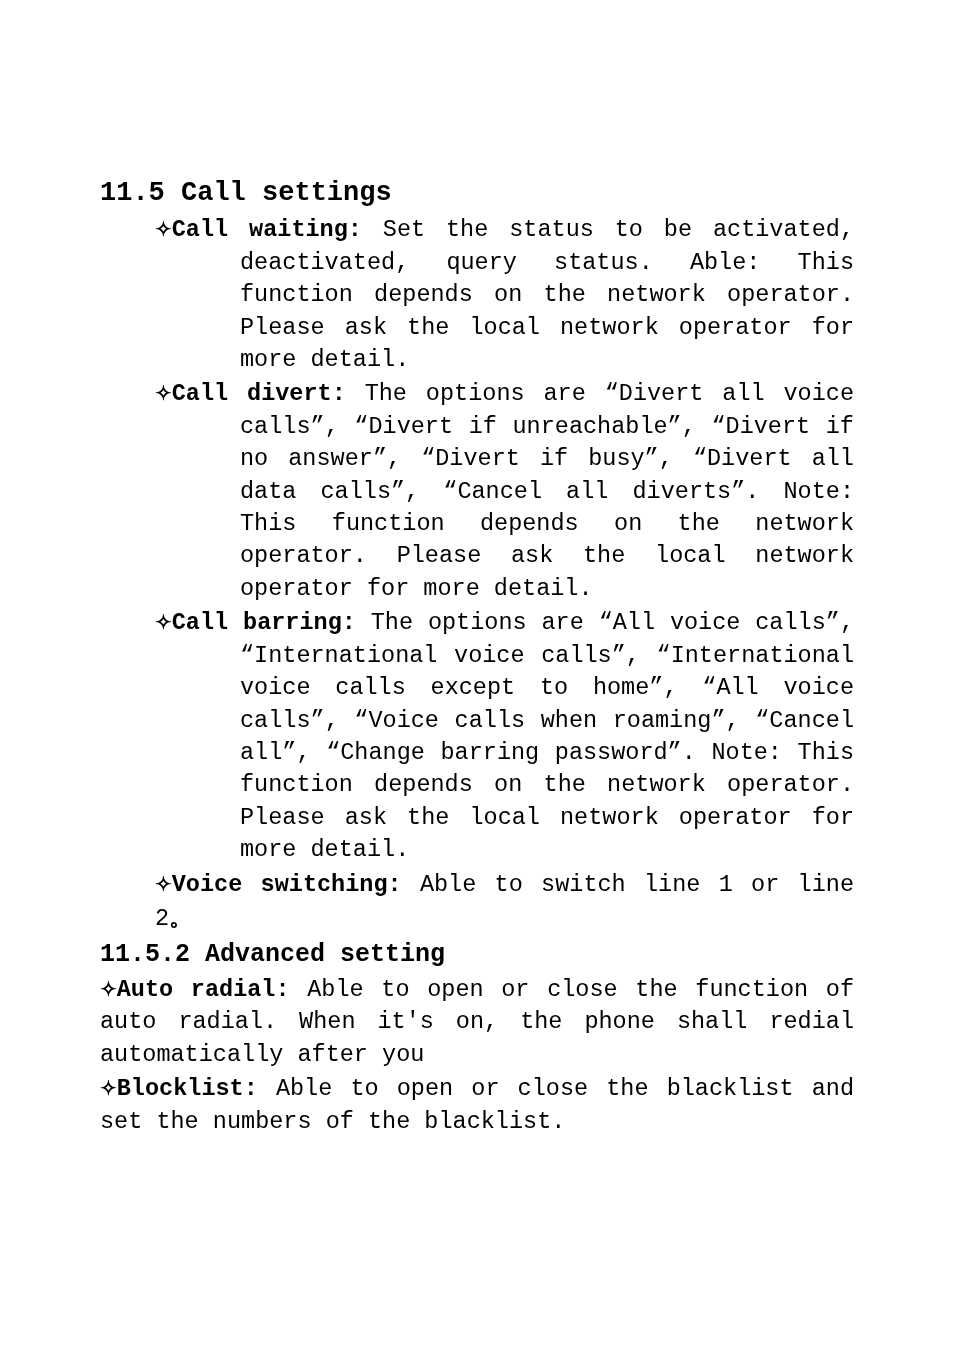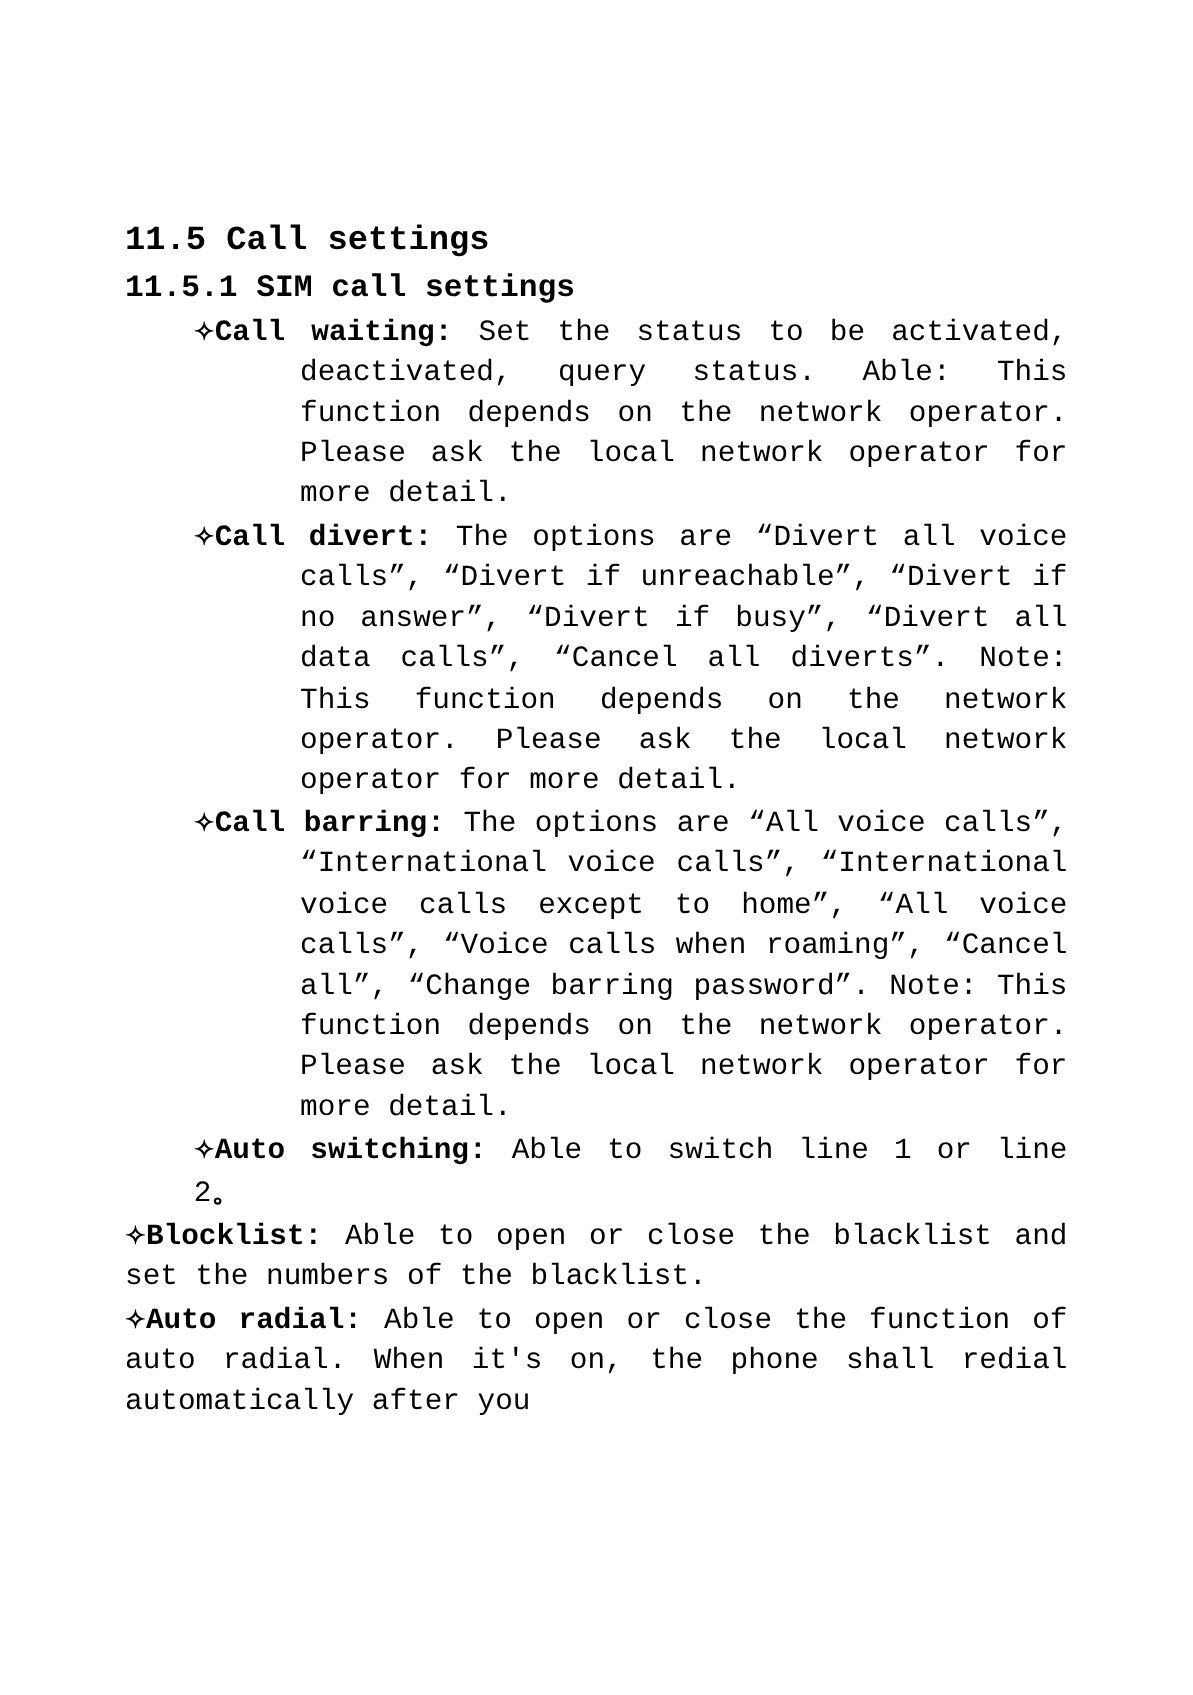--- a/index.html
+++ b/index.html
@@ -62,40 +62,40 @@
     font-family: "SimSun","NSimSun",serif;
   }
 </style>
 </head>
 <body>
 
 <div class="page">
 
   <div class="h2">11.5 Call settings</div>
 
-  <div class="h3">11.5.1 SIM call settings</div>
 
   <div class="entry hanging">
     <span class="diamond">✧</span><span class="bold">Call waiting:</span><span> Set the status to be activated, deactivated, query status. Able: This function depends on the network operator. Please ask the local network operator for more detail.</span>
   </div>
 
   <div class="entry hanging">
     <span class="diamond">✧</span><span class="bold">Call divert:</span><span> The options are </span><span>“Divert all voice calls”</span><span>, </span><span>“Divert if unreachable”</span><span>, </span><span>“Divert if no answer”</span><span>, </span><span>“Divert if busy”</span><span>, </span><span>“Divert all data calls”</span><span>, </span><span>“Cancel all diverts”</span><span>. Note: This function depends on the network operator. Please ask the local network operator for more detail.</span>
   </div>
 
   <div class="entry hanging">
     <span class="diamond">✧</span><span class="bold">Call barring:</span><span> The options are </span><span>“All voice calls”</span><span>, </span><span>“International voice calls”</span><span>, </span><span>“International voice calls except to home”</span><span>, </span><span>“All voice calls”</span><span>, </span><span>“Voice calls when roaming”</span><span>, </span><span>“Cancel all”</span><span>, </span><span>“Change barring password”</span><span>. Note: This function depends on the network operator. Please ask the local network operator for more detail.</span>
   </div>
 
   <div class="entry hanging-line">
-    <span class="diamond">✧</span><span class="bold">Auto switching:</span><span> Able to switch line 1 or line 2</span><span class="dot">。</span>
+    <span class="diamond">✧</span><span class="bold">Voice switching:</span><span> Able to switch line 1 or line 2</span><span class="dot">。</span>
   </div>
 
+  <div class="h3">11.5.2 Advanced setting</div>
+
+  <div class="entry noindent">
+    <span class="diamond">✧</span><span class="bold">Auto radial:</span><span> Able to open or close the function of auto radial. When it's on, the phone shall redial automatically after you</span>
+  </div>
 
   <div class="entry noindent">
     <span class="diamond">✧</span><span class="bold">Blocklist:</span><span> Able to open or close the blacklist and set the numbers of the blacklist.</span>
   </div>
 
-  <div class="entry noindent">
-    <span class="diamond">✧</span><span class="bold">Auto radial:</span><span> Able to open or close the function of auto radial. When it's on, the phone shall redial automatically after you</span>
-  </div>
-
 </div>
 
 </body></html>

